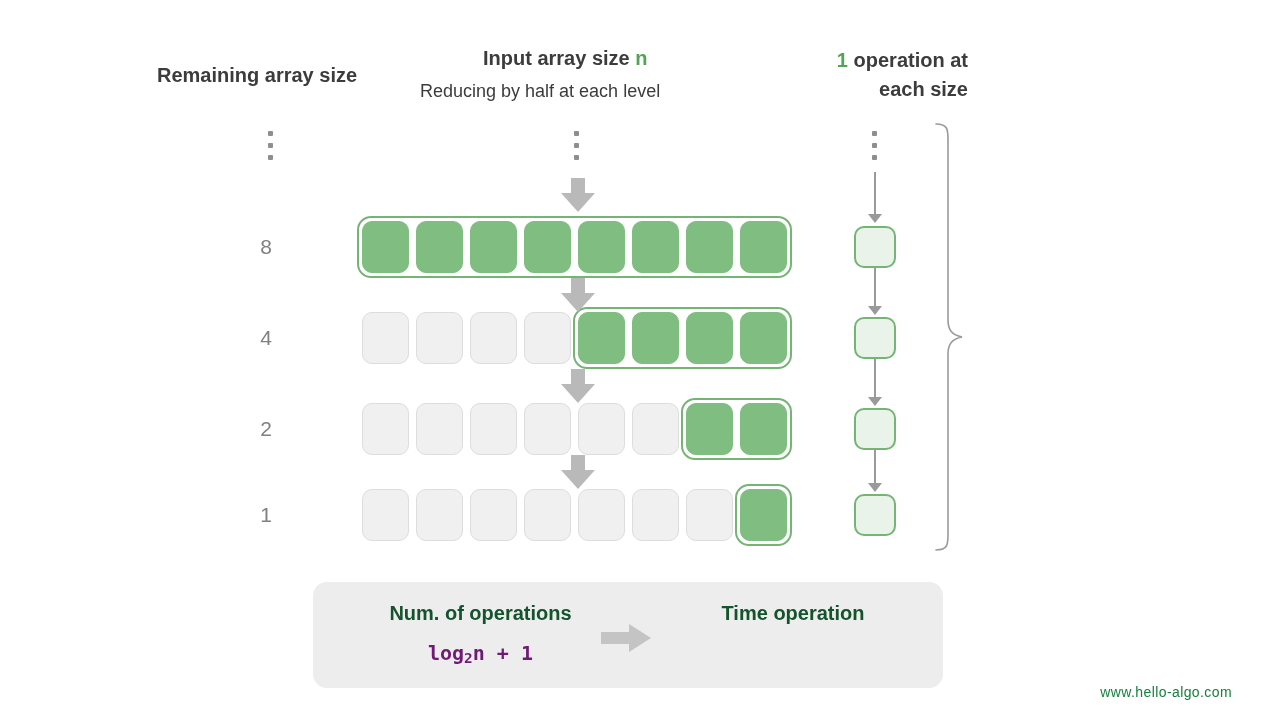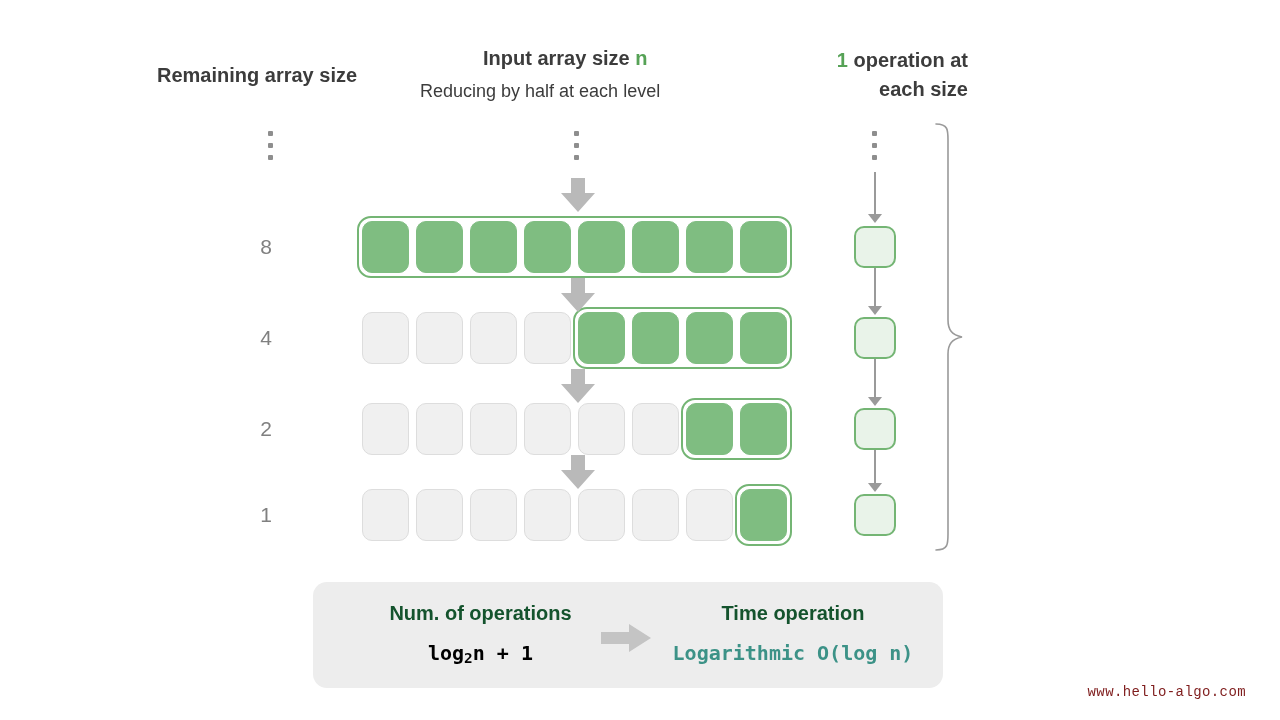--- a/index.html
+++ b/index.html
@@ -132,32 +132,32 @@
     font-size: 20px; font-weight: bold; color: #14532d;
     white-space: nowrap;
   }
   .sum-val {
     margin-top: 16px;
     font-size: 20px;
     font-family: "DejaVu Sans Mono", monospace;
     font-weight: bold;
     white-space: nowrap;
   }
-  .val-green { color: #000000; }
+  .val-green { color: #701a75; }
   .val-teal  { color: #3c9287; }
   #sum-arrow { position: absolute; left: 288px; top: 42px; width: 50px; height: 28px; }
   #sum-arrow svg { display: block; }
 
   
   #watermark {
     position: absolute;
-    right: 34px; bottom: 20px;
-    font-family: Liberation Mono, monospace;
+    right: 48px; bottom: 20px;
+    font-family: Liberation Sans, sans-serif;
     font-size: 14px;
-    color: #7f1d1d;
+    color: #15803d;
     letter-spacing: .4px;
   }
 </style>
 </head>
 <body>
 
 <div id="stage">
 
   <div class="hdr-bold" id="hdr-mid">
     <span>Input array size </span><span class="grn">n</span>
@@ -312,20 +312,19 @@
     </div>
 
     <div id="sum-arrow">
       <svg width="50" height="28" viewBox="0 0 50 28">
         <path d="M0 8 H28 V0 L50 14 L28 28 V20 H0 Z" fill="#c4c4c4"></path>
       </svg>
     </div>
 
     <div class="sum-col" id="sum-right">
       <div class="sum-title">Time operation</div>
-      <div class="sum-val val-teal">Logarithmic  O(log n)</div>
     </div>
 
   </div>
 
   <div id="watermark">www.hello-algo.com</div>
 
 </div>
 
 </body></html>

